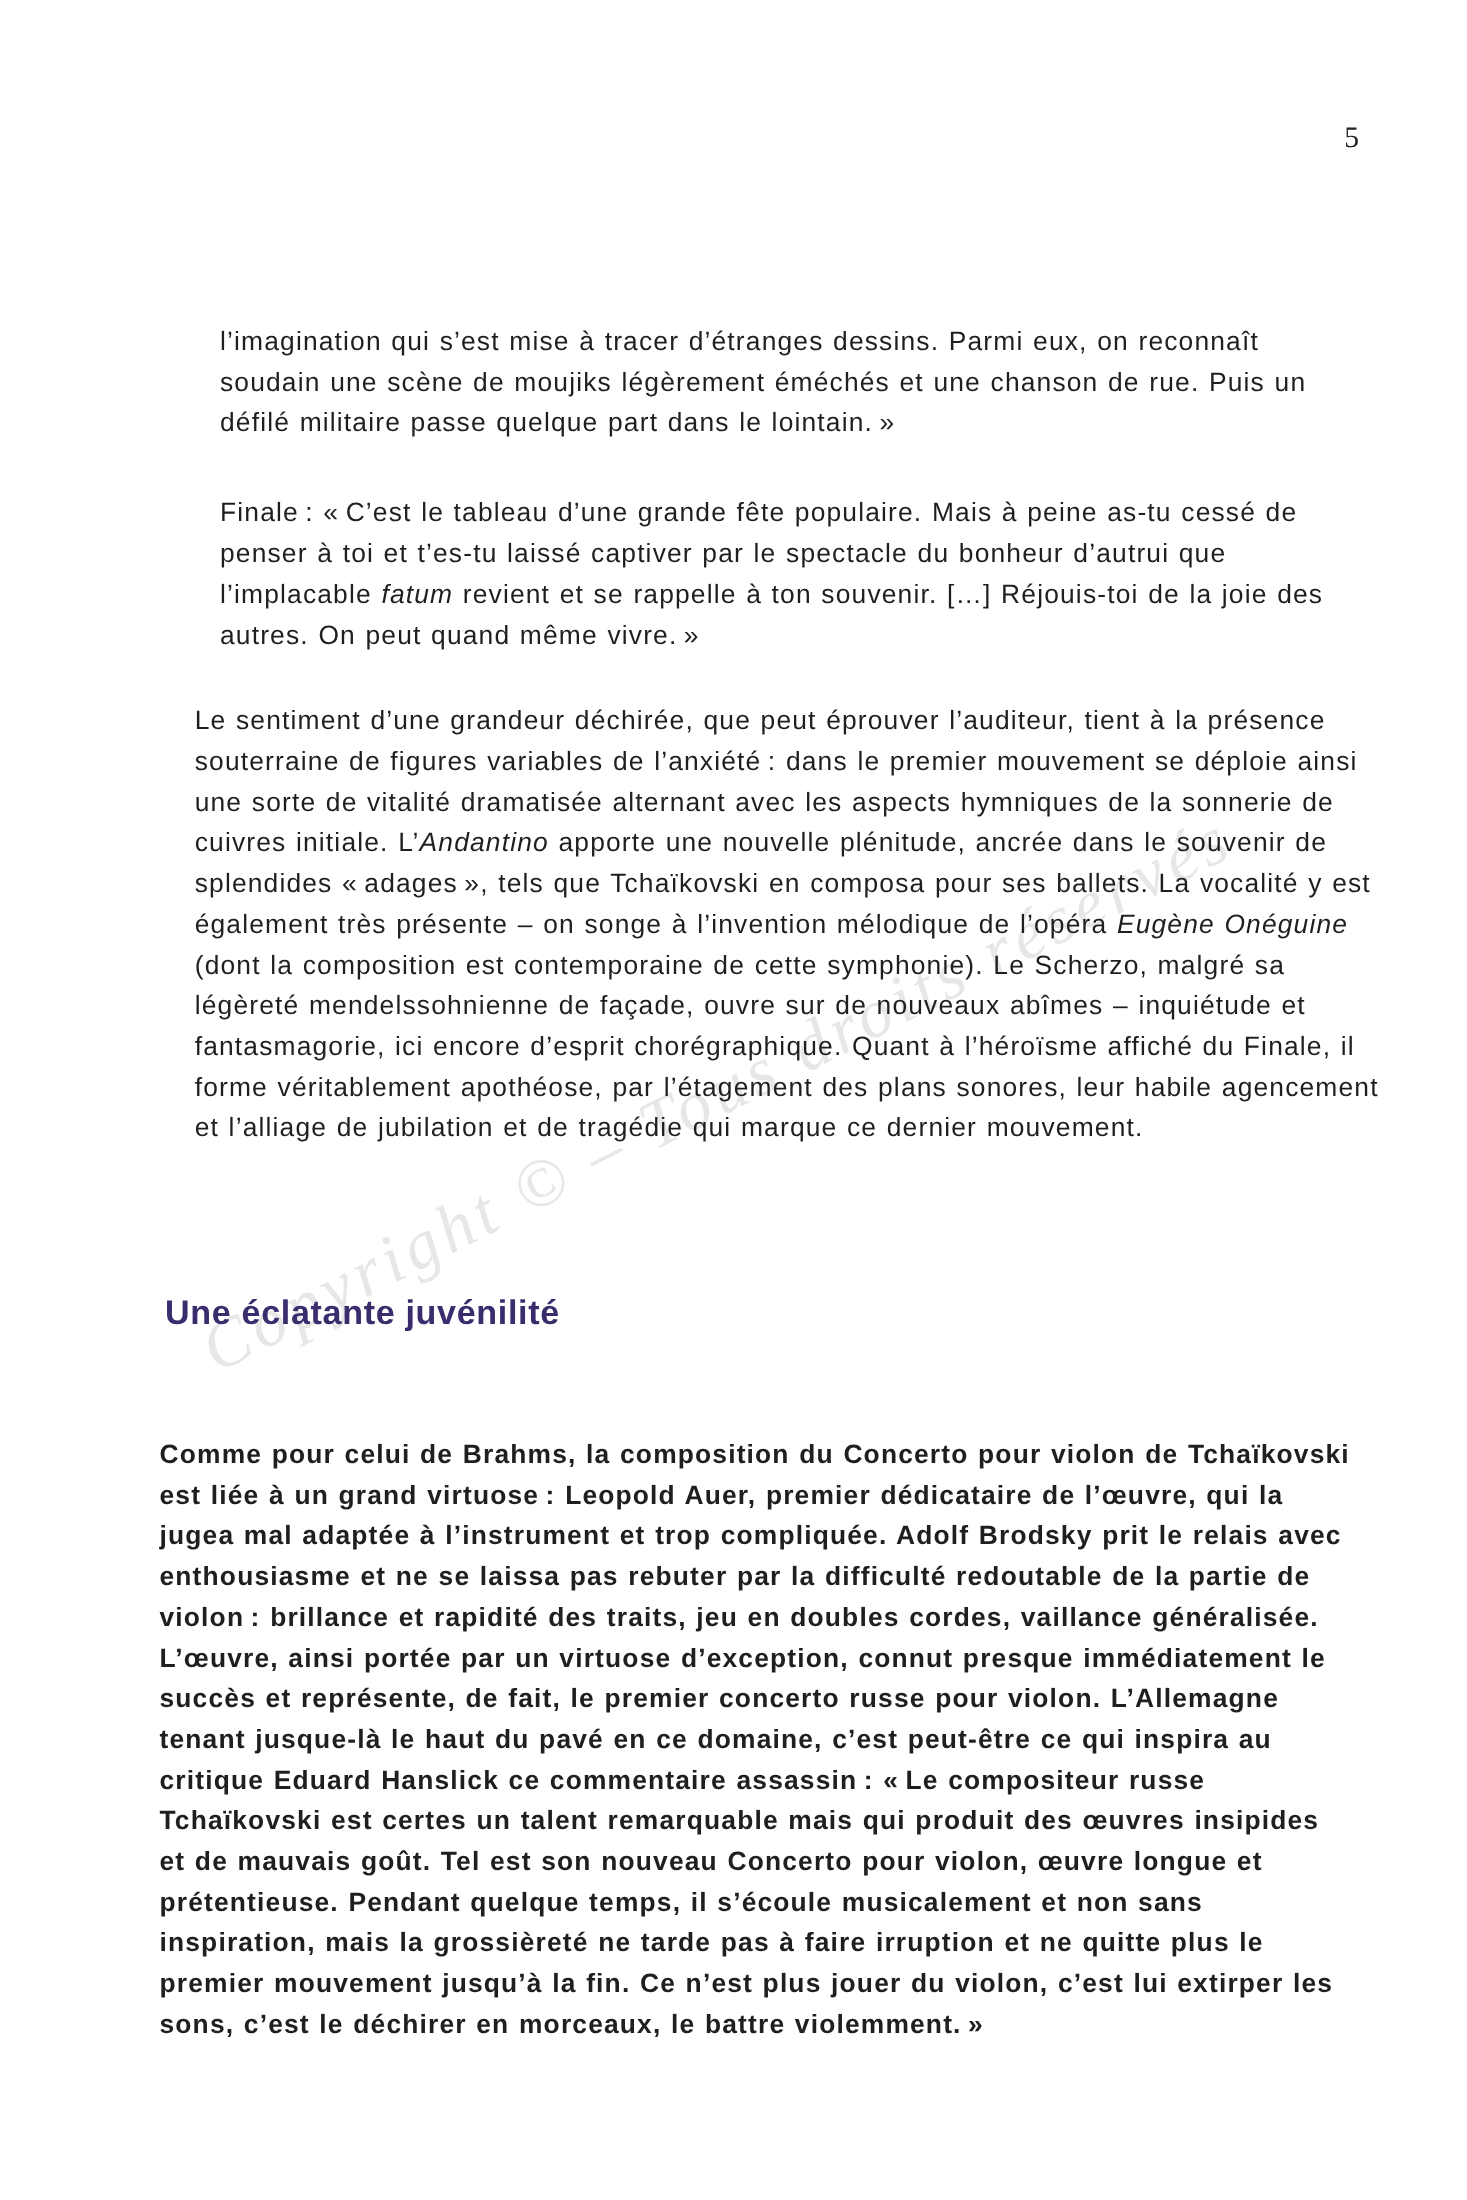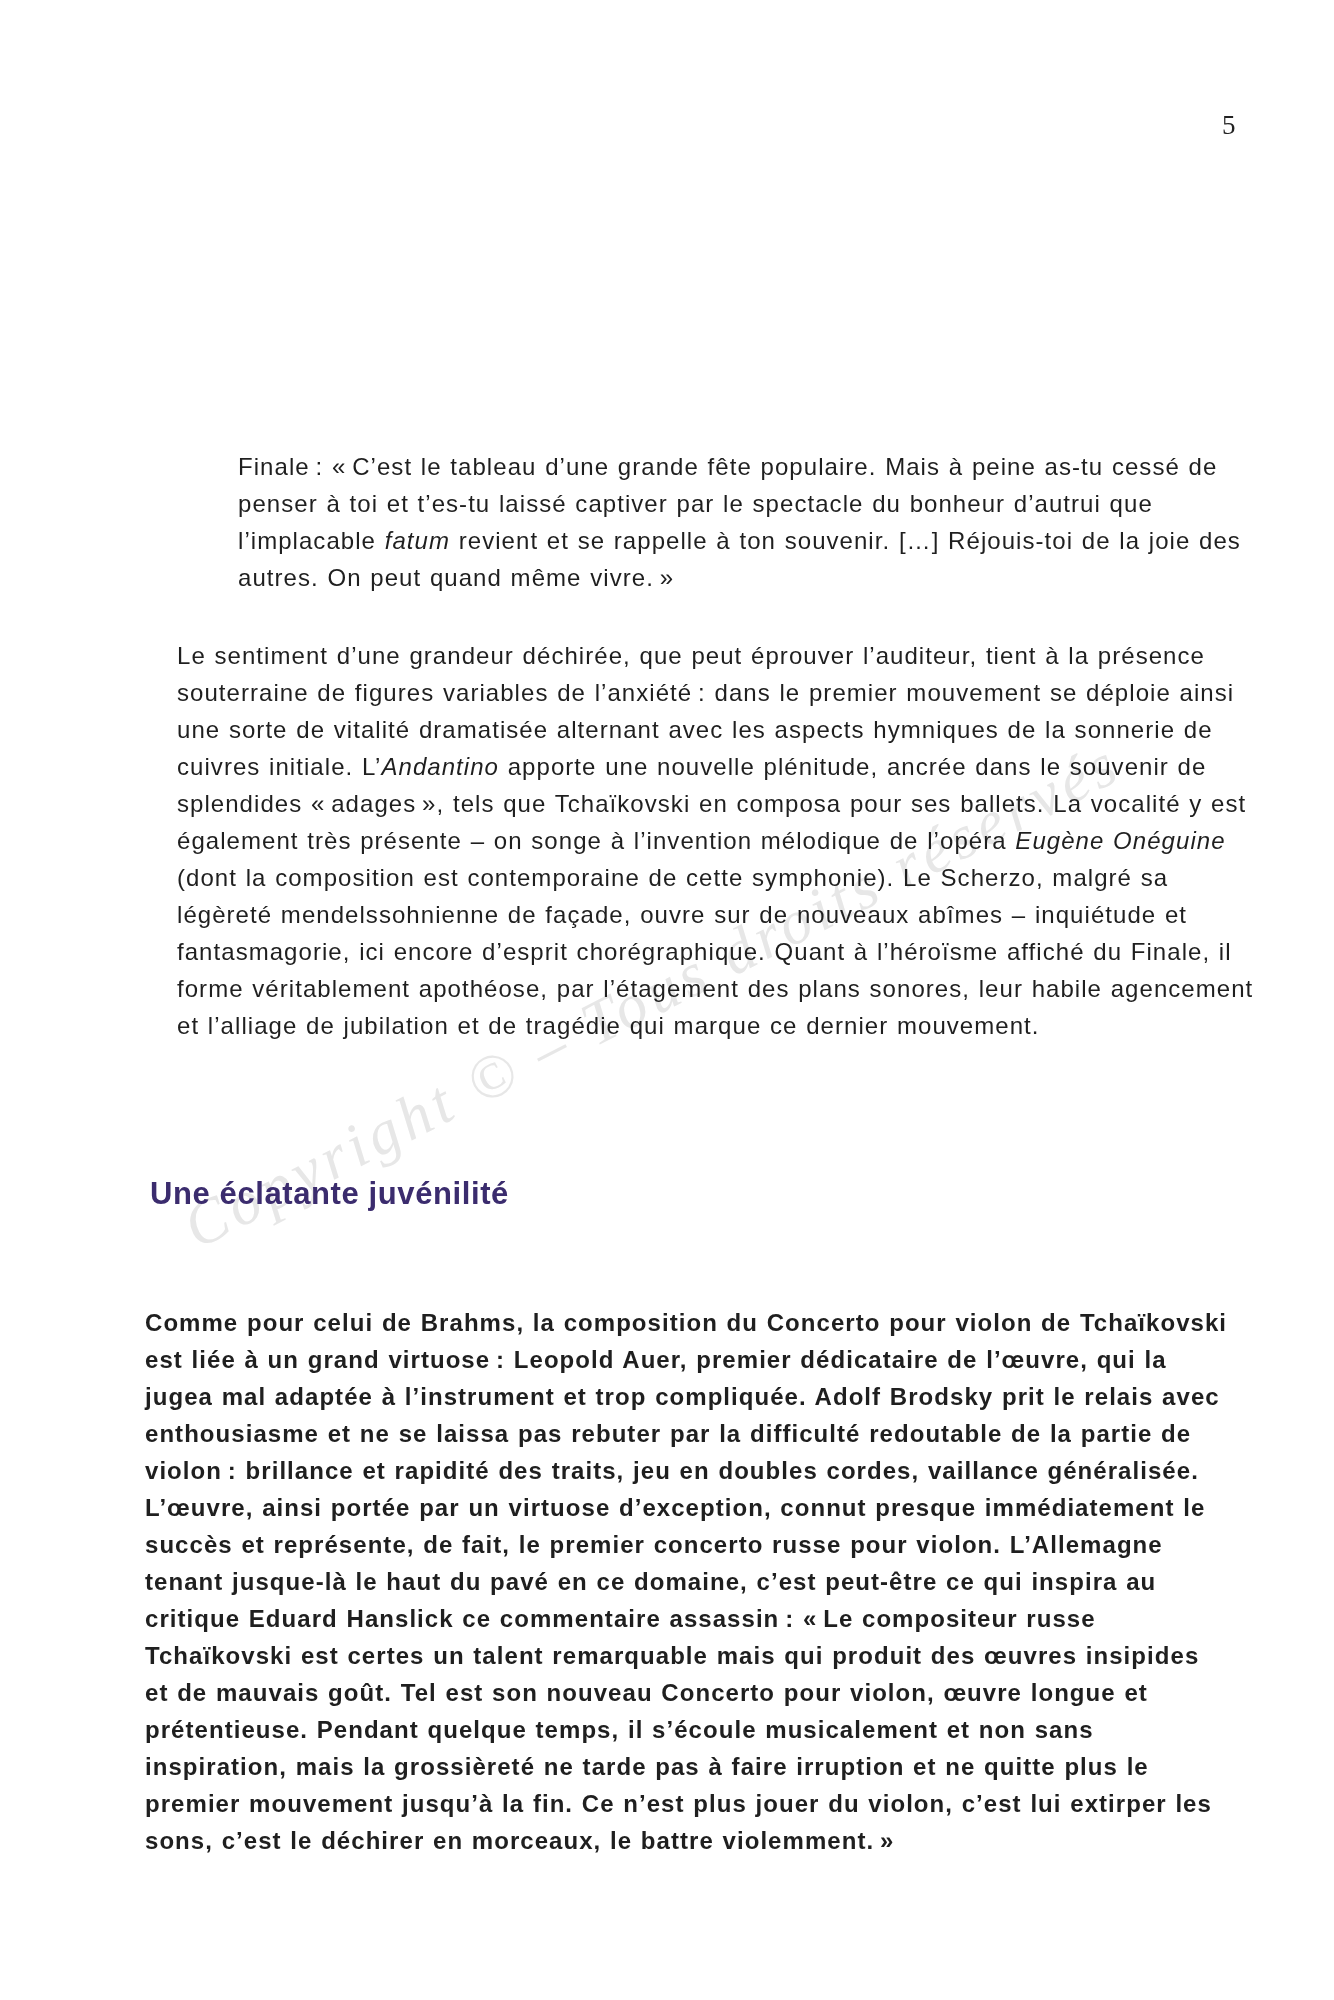--- a/index.html
+++ b/index.html
@@ -39,21 +39,21 @@
     position:absolute;
     font-size:24px;
     line-height:37px;
     letter-spacing:1.05px;
     word-spacing:1px;
     z-index:1;
     text-align:left;
   }
   .quote { left:200px; width:1030px; }
   .q1 { top:292px; }
-  .q2 { top:448px;margin-left:38px; }
+  .q2 { top:448px; }
   .para { left:145px; width:1084px; }
   .p1 { top:637px;margin-left:32px; }
   .p2 { top:1304px;font-weight:bold; }
   .heading {
     position:absolute;
     left:145px;
     top:1170px;
     font-size:31px;
     line-height:38px;
     font-weight:700;
@@ -64,20 +64,21 @@
 </style>
 </head>
 <body>
 
 <div class="page">
 
   <div class="watermark" style="color: rgb(231, 231, 231);">Copyright © – Tous droits réservés</div>
 
   <div class="page-number">5</div>
 
+  <div class="body-block quote q1"><span>l’imagination qui s’est mise à tracer d’étranges dessins. Parmi eux, on reconnaît soudain une scène de moujiks légèrement éméchés et une chanson de rue. Puis un défilé militaire passe quelque part dans le lointain. »</span></div>
 
   <div class="body-block quote q2"><span>Finale : « C’est le tableau d’une grande fête populaire. Mais à peine as-tu cessé de penser à toi et t’es-tu laissé captiver par le spectacle du bonheur d’autrui que l’implacable </span><em>fatum</em><span> revient et se rappelle à ton souvenir. […] Réjouis-toi de la joie des autres. On peut quand même vivre. »</span></div>
 
   <div class="body-block para p1"><span>Le sentiment d’une grandeur déchirée, que peut éprouver l’auditeur, tient à la présence souterraine de figures variables de l’anxiété : dans le premier mouvement se déploie ainsi une sorte de vitalité dramatisée alternant avec les aspects hymniques de la sonnerie de cuivres initiale. L’</span><em>Andantino</em><span> apporte une nouvelle plénitude, ancrée dans le souvenir de splendides « adages », tels que Tchaïkovski en composa pour ses ballets. La vocalité y est également très présente – on songe à l’invention mélodique de l’opéra </span><em>Eugène Onéguine</em><span> (dont la composition est contemporaine de cette symphonie). Le Scherzo, malgré sa légèreté mendelssohnienne de façade, ouvre sur de nouveaux abîmes – inquiétude et fantasmagorie, ici encore d’esprit chorégraphique. Quant à l’héroïsme affiché du Finale, il forme véritablement apothéose, par l’étagement des plans sonores, leur habile agencement et l’alliage de jubilation et de tragédie qui marque ce dernier mouvement.</span></div>
 
   <h2 class="heading" style="margin: 5px; color: rgb(59, 44, 110);">Une éclatante juvénilité</h2>
 
   <div class="body-block para p2"><span>Comme pour celui de Brahms, la composition du Concerto pour violon de Tchaïkovski est liée à un grand virtuose : Leopold Auer, premier dédicataire de l’œuvre, qui la jugea mal adaptée à l’instrument et trop compliquée. Adolf Brodsky prit le relais avec enthousiasme et ne se laissa pas rebuter par la difficulté redoutable de la partie de violon : brillance et rapidité des traits, jeu en doubles cordes, vaillance généralisée. L’œuvre, ainsi portée par un virtuose d’exception, connut presque immédiatement le succès et représente, de fait, le premier concerto russe pour violon. L’Allemagne tenant jusque-là le haut du pavé en ce domaine, c’est peut-être ce qui inspira au critique Eduard Hanslick ce commentaire assassin : « Le compositeur russe Tchaïkovski est certes un talent remarquable mais qui produit des œuvres insipides et de mauvais goût. Tel est son nouveau Concerto pour violon, œuvre longue et prétentieuse. Pendant quelque temps, il s’écoule musicalement et non sans inspiration, mais la grossièreté ne tarde pas à faire irruption et ne quitte plus le premier mouvement jusqu’à la fin. Ce n’est plus jouer du violon, c’est lui extirper les sons, c’est le déchirer en morceaux, le battre violemment. »</span></div>
 
 </div>

